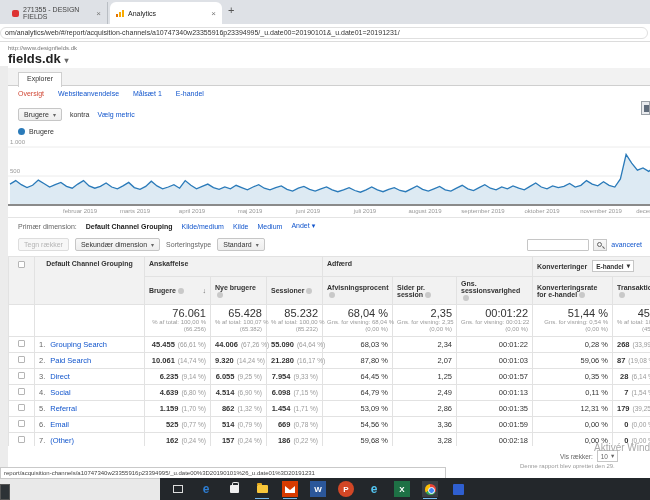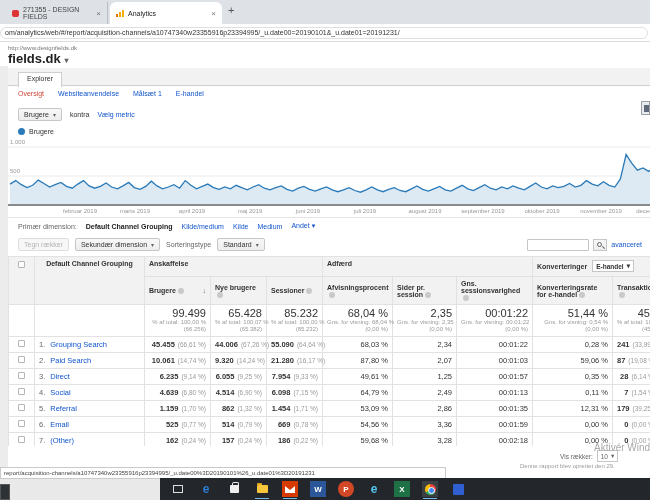--- a/index.html
+++ b/index.html
@@ -269,21 +269,21 @@
           <th><span>Gns. sessionsvarighed</span><span class="info"></span></th>
           <th><span>Konverteringsrate for e-handel</span><span class="info"></span></th>
           <th><span>Transaktioner</span><span class="info"></span></th>
         </tr>
       </thead>
       <tbody>
         <tr class="totals">
           <td></td>
             <td></td>
           <td>
-              <span class="tot-num">99.499</span>
+              <span class="tot-num">76.061</span>
               <span class="tot-sub">% af total: 100,00 %</span>
               <span class="tot-sub">(66.256)</span>
             </td>
           <td>
               <span class="tot-num">65.428</span>
               <span class="tot-sub">% af total: 100,07 %</span>
               <span class="tot-sub">(65.382)</span>
             </td>
           <td>
               <span class="tot-num">85.232</span>
@@ -321,41 +321,41 @@
           <tr>
       <td class="cb"><span class="cbox"></span></td>
       <td class="chan"><span class="rank">1.</span><a class="chan-link" href="#">Grouping Search</a></td>
       <td class="num"><span class="v">45.455</span><span class="pct">(66,61 %)</span></td>
       <td class="num"><span class="v">44.006</span><span class="pct">(67,26 %)</span></td>
       <td class="num"><span class="v">55.090</span><span class="pct">(64,64 %)</span></td>
       <td class="num"><span>68,03 %</span></td>
       <td class="num"><span>2,34</span></td>
       <td class="num"><span>00:01:22</span></td>
       <td class="num"><span>0,28 %</span></td>
-      <td class="num"><span class="v">241</span><span class="pct">(33,99 %)</span></td>
+      <td class="num"><span class="v">268</span><span class="pct">(33,99 %)</span></td>
     </tr>
           <tr>
       <td class="cb"><span class="cbox"></span></td>
       <td class="chan"><span class="rank">2.</span><a class="chan-link" href="#">Paid Search</a></td>
       <td class="num"><span class="v">10.061</span><span class="pct">(14,74 %)</span></td>
       <td class="num"><span class="v">9.320</span><span class="pct">(14,24 %)</span></td>
       <td class="num"><span class="v">21.280</span><span class="pct">(16,17 %)</span></td>
       <td class="num"><span>87,80 %</span></td>
       <td class="num"><span>2,07</span></td>
       <td class="num"><span>00:01:03</span></td>
       <td class="num"><span>59,06 %</span></td>
       <td class="num"><span class="v">87</span><span class="pct">(19,08 %)</span></td>
     </tr>
           <tr>
       <td class="cb"><span class="cbox"></span></td>
       <td class="chan"><span class="rank">3.</span><a class="chan-link" href="#">Direct</a></td>
       <td class="num"><span class="v">6.235</span><span class="pct">(9,14 %)</span></td>
       <td class="num"><span class="v">6.055</span><span class="pct">(9,25 %)</span></td>
       <td class="num"><span class="v">7.954</span><span class="pct">(9,33 %)</span></td>
-      <td class="num"><span>49,61 %</span></td>
+      <td class="num"><span>64,45 %</span></td>
       <td class="num"><span>1,25</span></td>
       <td class="num"><span>00:01:57</span></td>
       <td class="num"><span>0,35 %</span></td>
       <td class="num"><span class="v">28</span><span class="pct">(6,14 %)</span></td>
     </tr>
           <tr>
       <td class="cb"><span class="cbox"></span></td>
       <td class="chan"><span class="rank">4.</span><a class="chan-link" href="#">Social</a></td>
       <td class="num"><span class="v">4.639</span><span class="pct">(6,80 %)</span></td>
       <td class="num"><span class="v">4.514</span><span class="pct">(6,90 %)</span></td>

